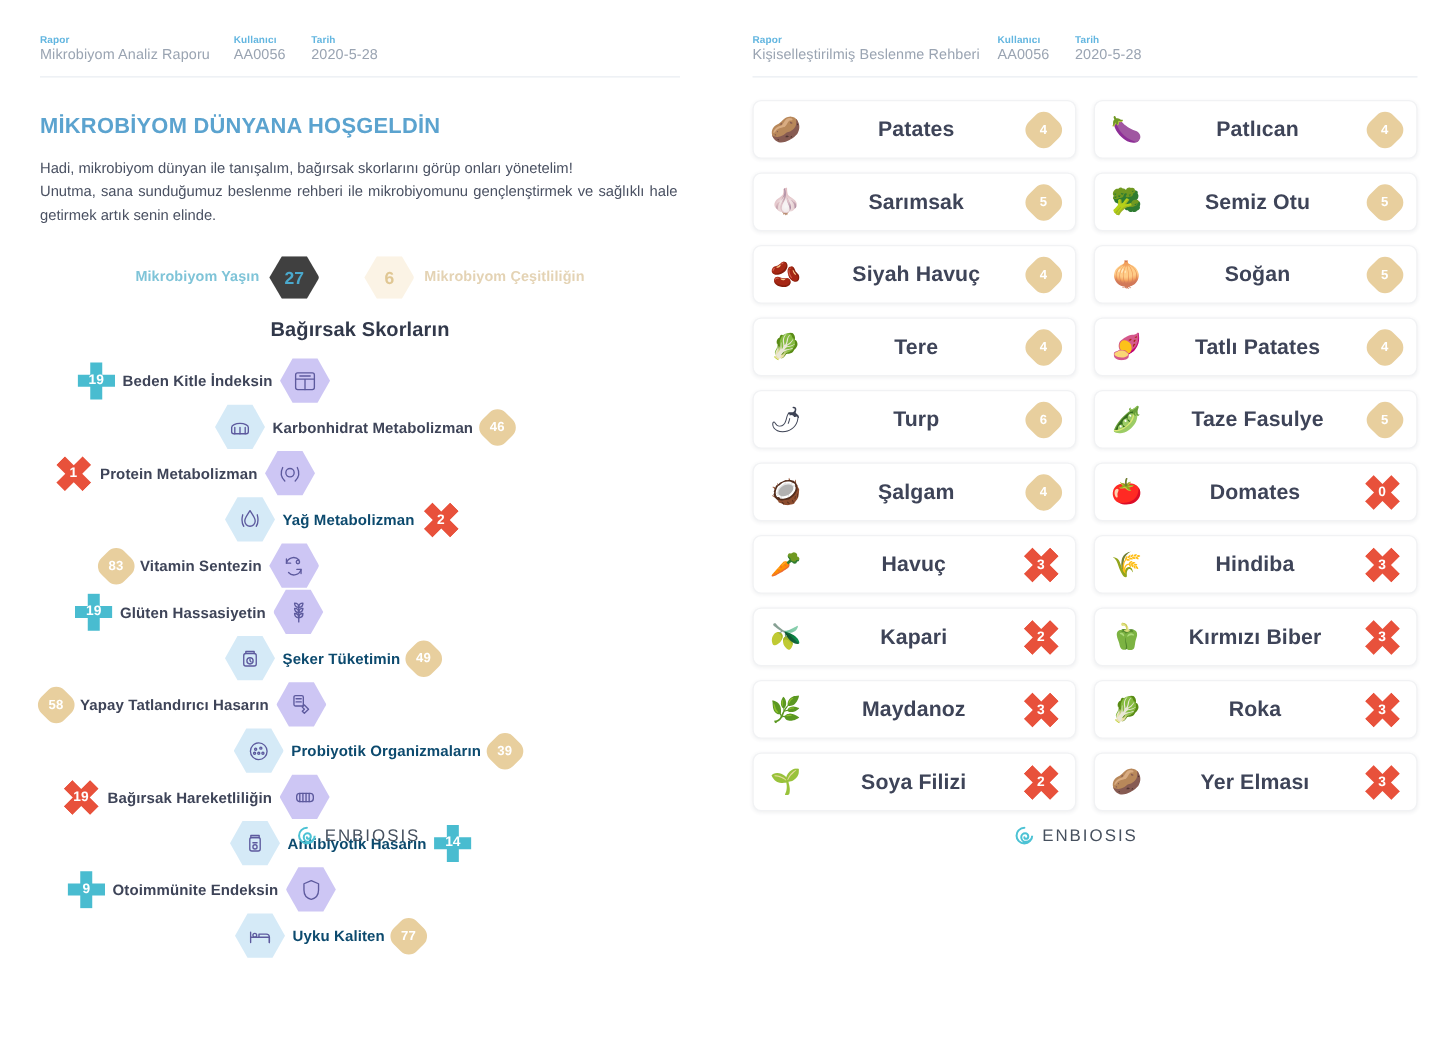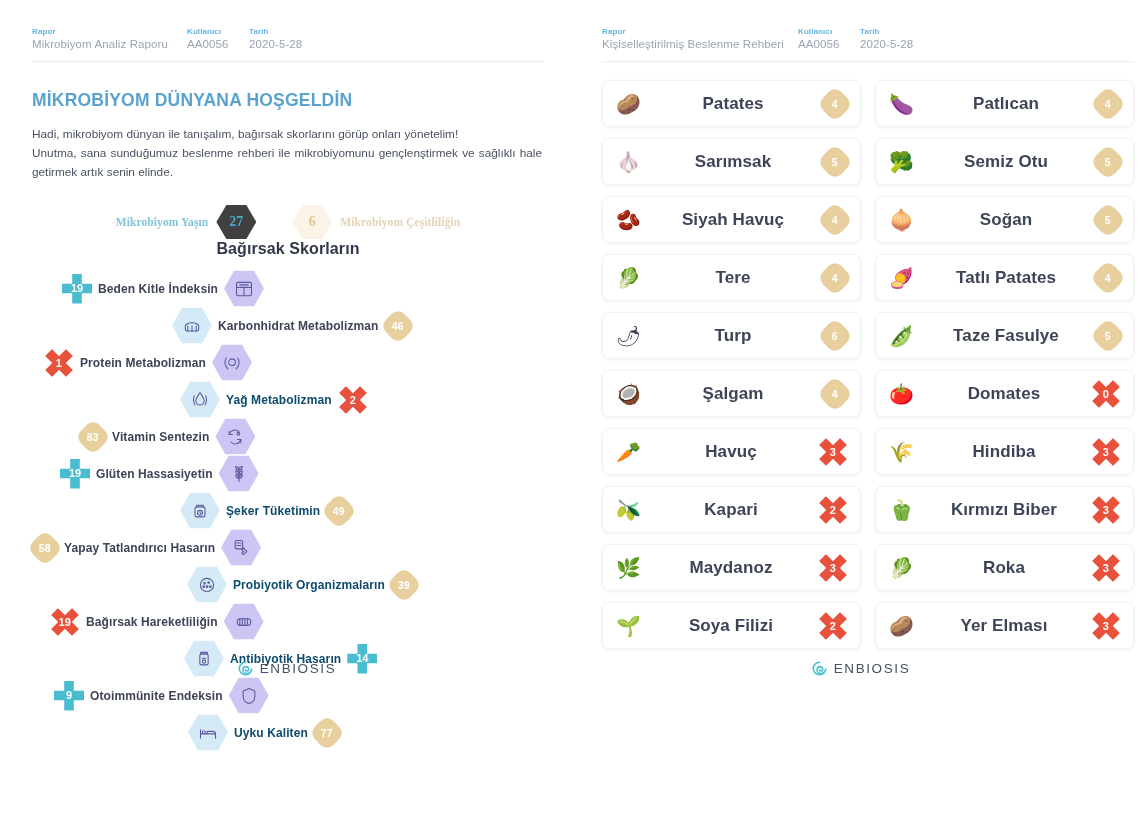--- a/index.html
+++ b/index.html
@@ -48,40 +48,39 @@
     font-size: 11.8px; line-height: 19px; color: #4a5162;
     text-align: justify;
   }
   .welcome-body .line1 { display: block; }
 
   
   .stat-strip {
     margin-top: 22px;
     display: flex; align-items: center; justify-content: center;
     gap: 0px;
-    font-family: Liberation Serif, serif;
   }
   .stat { display: flex; align-items: center; }
   .stat-label { font-size: 11.5px; font-weight: bold; letter-spacing: .1px; }
   .stat-age .stat-label  { color: #7fc4d8; }
   .stat-div .stat-label  { color: #e4d3b4; }
   .hexbadge {
     width: 40px; height: 36px;
     display: flex; align-items: center; justify-content: center;
     font-size: 14px; font-weight: bold;
     clip-path: polygon(25% 3%, 75% 3%, 100% 50%, 75% 97%, 25% 97%, 0% 50%);
   }
   .hex-blue  { background: #404040; color: #4aa9cd; }
   .hex-cream { background: #fbf3e5; color: #e0c794; }
   .stat-age .hexbadge { margin-left: 8px; }
   .stat-div { margin-left: 36px; }
   .stat-div .hexbadge { margin-right: 8px; }
 
   .scores-title {
-    text-align: center;
+    margin-top: 16px; text-align: center;
     font-size: 16px; font-weight: bold; color: #31384a;
     letter-spacing: .1px;
   }
 
   
   .score-list { margin-top: 12px; position: relative; text-align: center; }
   .score-row {
     display: flex; align-items: center;
     height: 37px;
   }

